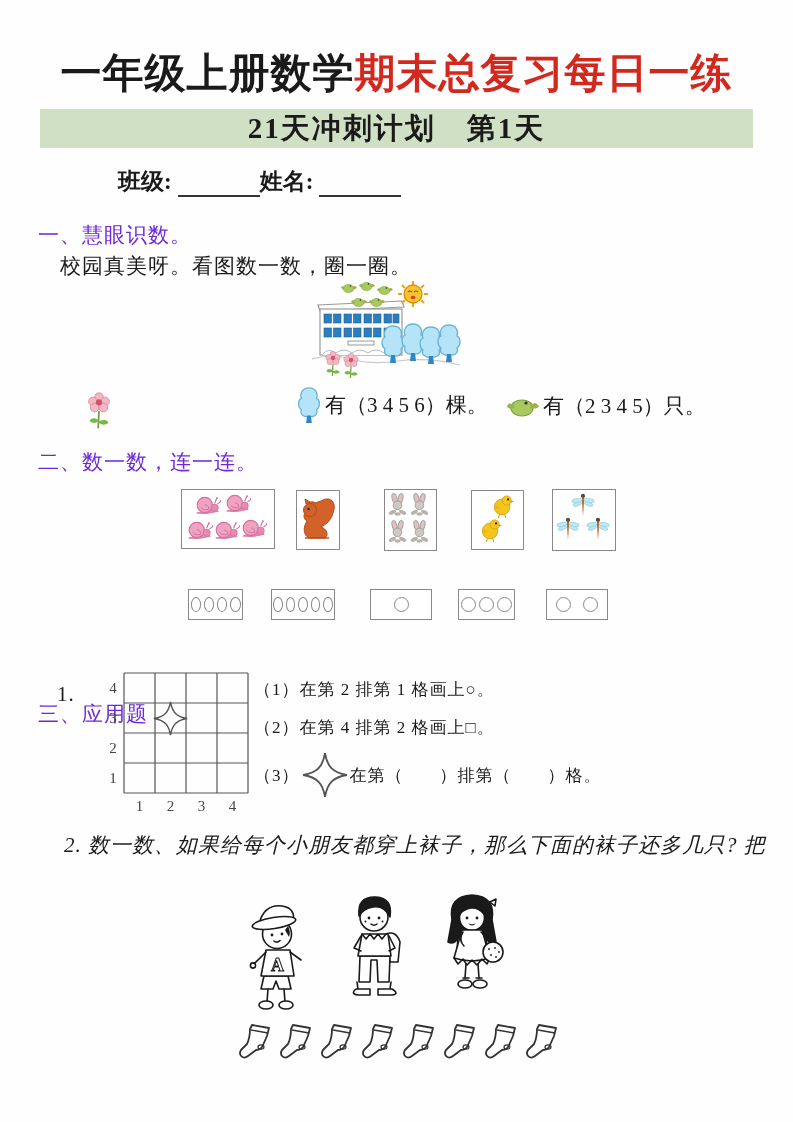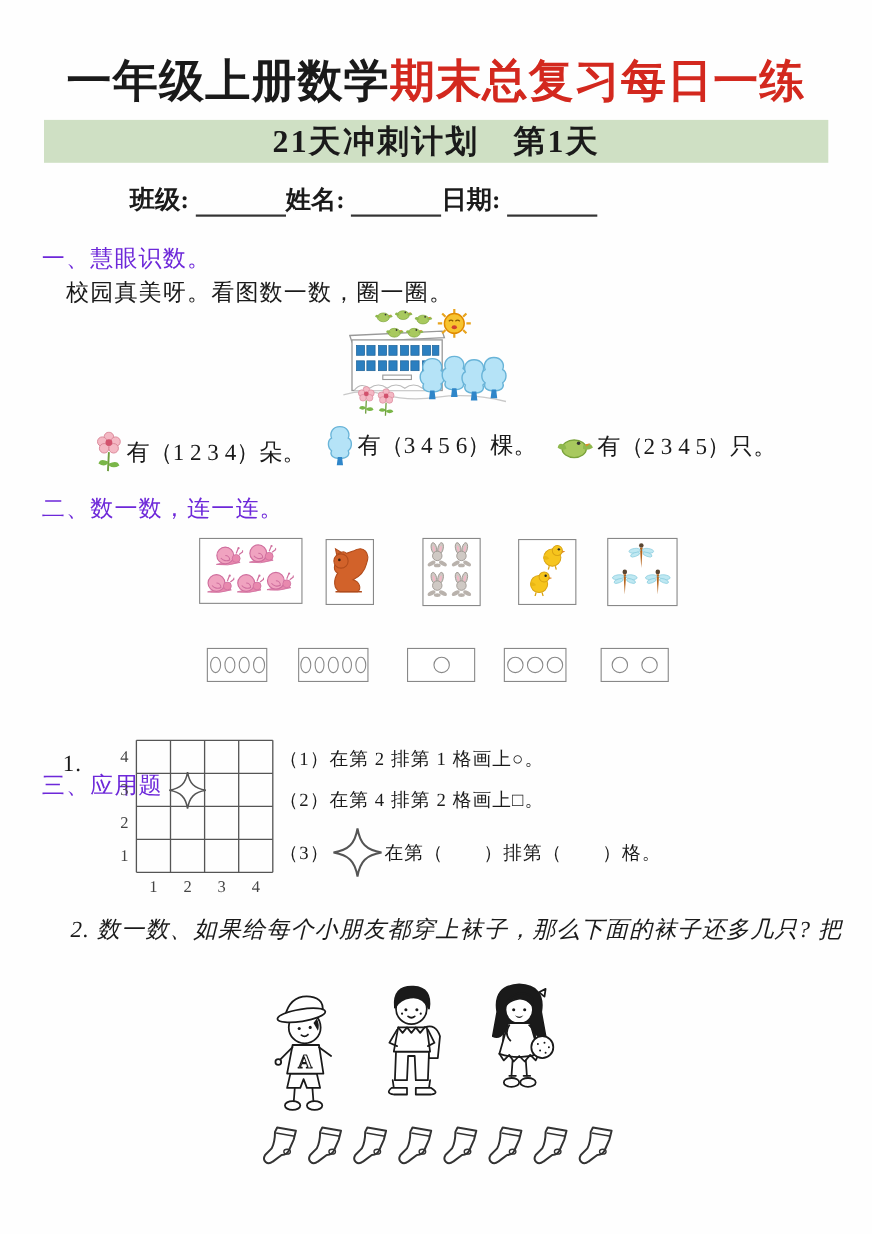--- a/index.html
+++ b/index.html
@@ -111,24 +111,20 @@
 
   <div class="abs form-row">
     <div class="form-item">
       <span>班级:</span>
       <span class="blank"></span>
     </div>
     <div class="form-item">
       <span>姓名:</span>
       <span class="blank"></span>
     </div>
-    <div class="form-item">
-      <span>日期:</span>
-      <span class="blank"></span>
-    </div>
   </div>
 
   <div class="abs sec-head" style="top:221px;left:38px;">一、慧眼识数。</div>
   <div class="abs body-text" style="top:252px;left:60px;">校园真美呀。看图数一数，圈一圈。</div>
 
   <svg class="abs" style="top:281px;left:312px;" width="150" height="104" viewBox="0 0 150 104">
 
     <path d="M0 78 Q20 72 38 78 Q60 84 86 80 Q116 76 148 84" fill="none" stroke="#c9c9c9" stroke-width="1.2"></path>
 
     <path d="M6 24 L90 20 L92 26 L8 30 Z" fill="#fff" stroke="#999" stroke-width="1.2"></path>
@@ -175,21 +171,20 @@
     <use href="#tree" x="124" y="41" width="26" height="42"></use>
 
     <use href="#flower" x="12" y="68" width="18" height="30"></use>
     <use href="#flower" x="30" y="70" width="18" height="30"></use>
   </svg>
 
   <div class="abs count-item" style="top:392px;left:86px;">
     <svg width="26" height="38" viewBox="0 0 30 44">
         <use href="#flower"></use>
       </svg>
-    <span>有（1 2 3 4）朵。</span>
   </div>
   <div class="abs count-item" style="top:386px;left:296px;">
     <svg width="26" height="38" viewBox="0 0 26 40">
         <use href="#tree"></use>
       </svg>
     <span>有（3 4 5 6）棵。</span>
   </div>
   <div class="abs count-item" style="top:392px;left:506px;">
     <svg width="34" height="26" viewBox="0 0 34 26">
         <use href="#bird"></use>

